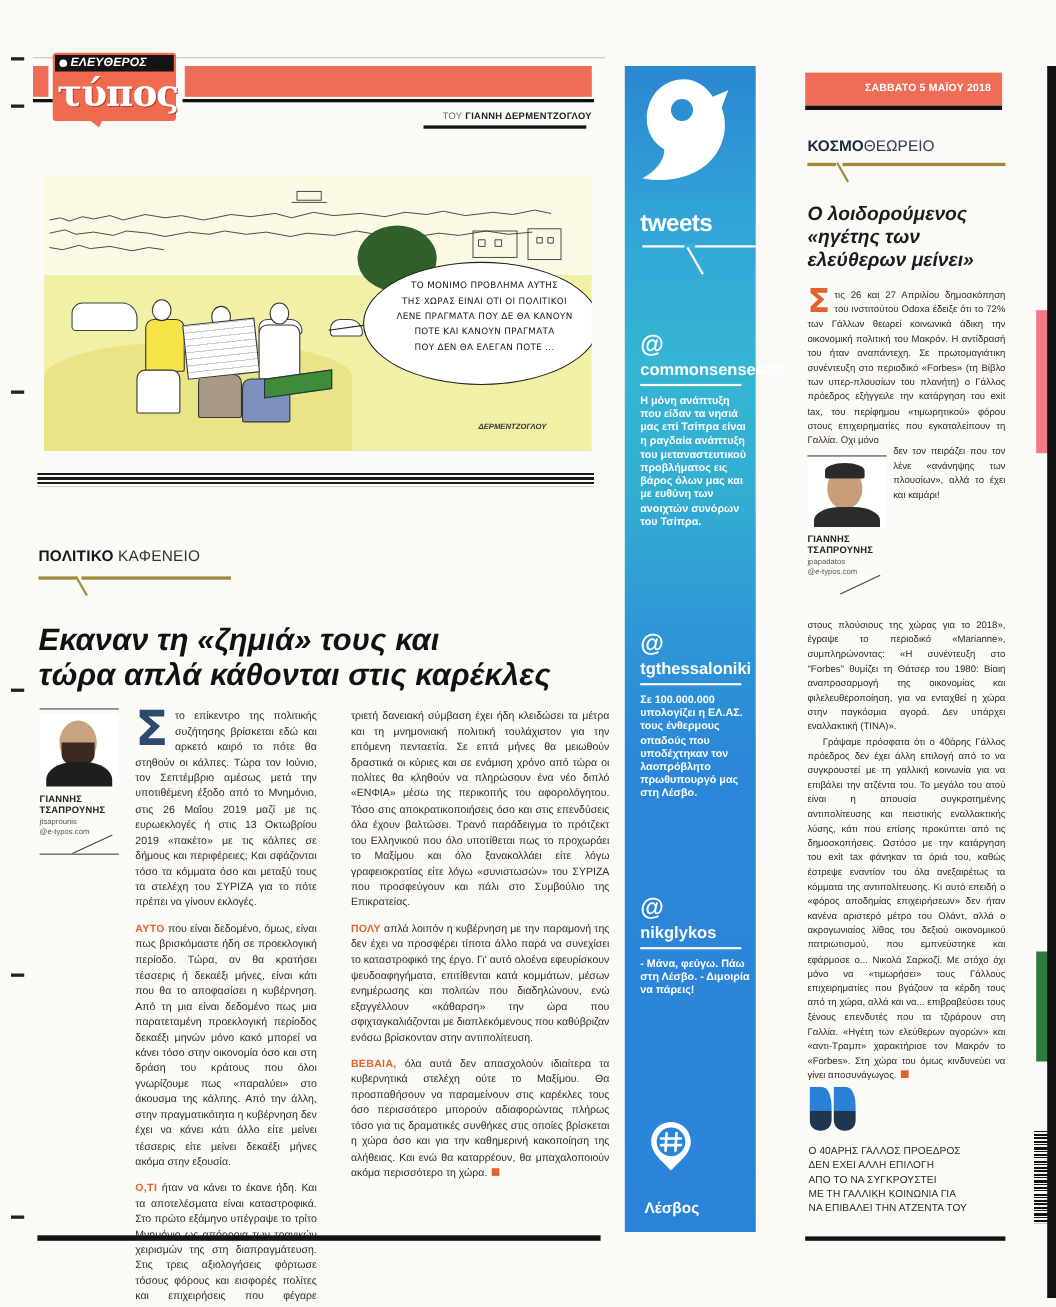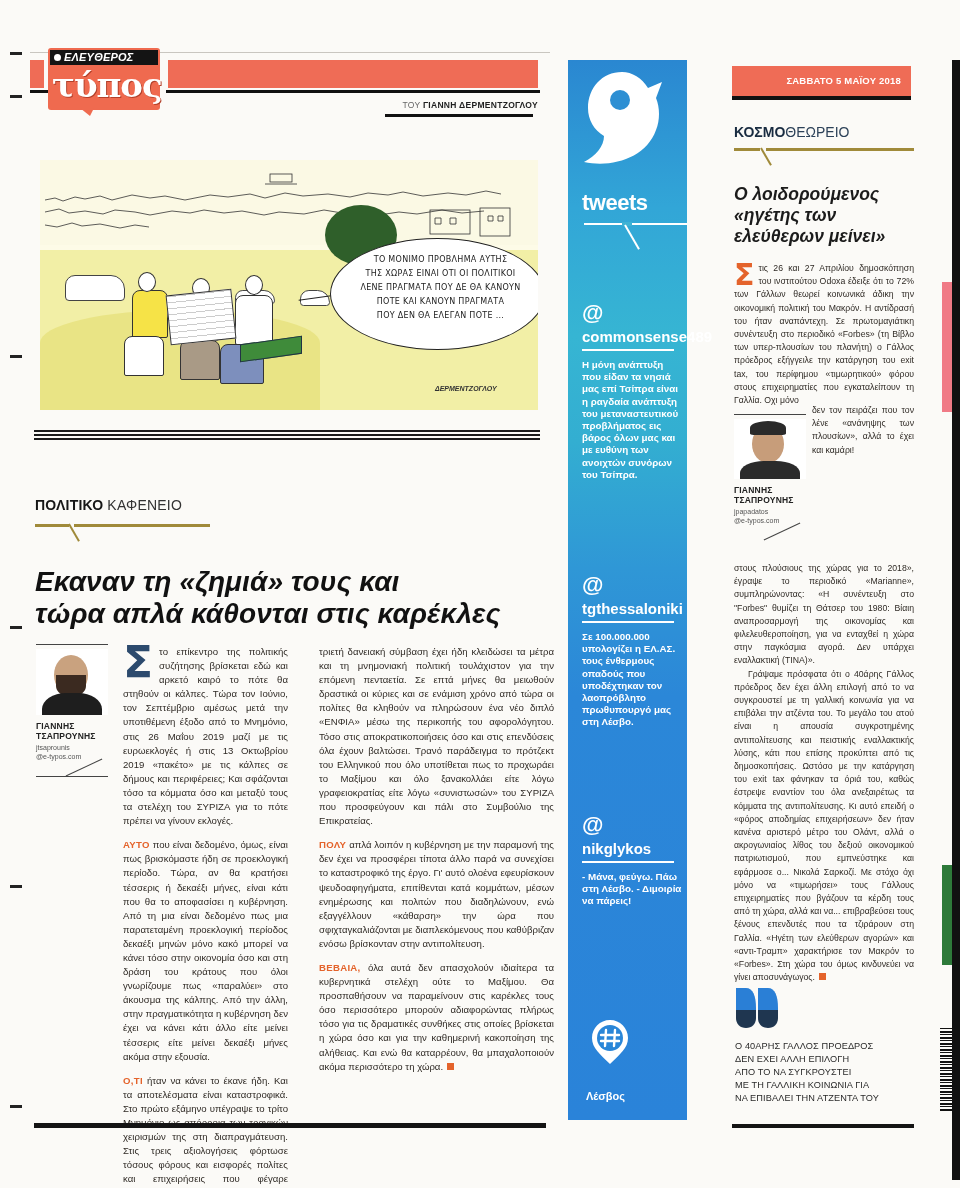--- a/index.html
+++ b/index.html
@@ -80,21 +80,21 @@
   .tweets-word { position: absolute; left: 14px; top: 130px; font-size: 22px; font-weight: bold; letter-spacing: -0.5px; color: #fff; }
   .tweet-bracket { position: absolute; left: 16px; top: 163px; width: 103px; height: 2px; background: #fff; }
   .tweet-bracket-gap { position: absolute; left: 54px; top: 162px; width: 10px; height: 4px; background: #3fb2d4; }
   .tweet-bracket-hook { position: absolute; left: 56px; top: 165px; width: 2px; height: 28px; background: #fff; transform: rotate(-30deg); transform-origin: top; }
   .tweet { position: absolute; left: 14px; width: 100px; }
   .tweet .at { font-size: 22px; font-weight: bold; line-height: 22px; }
   .tweet .handle { font-size: 15px; font-weight: bold; margin-top: 4px; }
   .tweet .rule { width: 92px; height: 2px; background: #fff; margin: 4px 0 8px; }
   .tweet .text { font-size: 9.8px; line-height: 12.2px; font-weight: bold; color: #fff; }
   .hashtag-pin { position: absolute; left: 22px; top: 958px; width: 40px; height: 48px; }
-  .hashtag-label { position: absolute; left: 18px; top: 1030px; font-size: 11px; font-weight: bold; }
+  .hashtag-label { position: absolute; left: 18px; top: 1030px; font-size: 14px; font-weight: bold; }
 
   
   .date-band { position: absolute; left: 732px; top: 66px; width: 179px; height: 30px; background: #ef6c56; color: #fff; text-align: right; padding-right: 10px; font-size: 9.5px; font-weight: bold; line-height: 30px; letter-spacing: 0.2px; }
   .date-rule { position: absolute; left: 732px; top: 96px; width: 179px; height: 4px; background: #111; }
   .rkicker { position: absolute; left: 734px; top: 124px; font-size: 14px; color: #1c2f44; }
   .rkicker b { font-weight: bold; color: #182b40; }
   .rkicker span { color: #2c4158; }
   .rheadline { position: absolute; left: 734px; top: 184px; width: 180px; font-size: 17.5px; line-height: 21px; font-style: italic; color: #1b1b1b; }
   .rcol { position: absolute; font-size: 8.7px; line-height: 13.2px; color: #2f2a25; text-align: justify; }
   .rcol p { margin-bottom: 0; }

